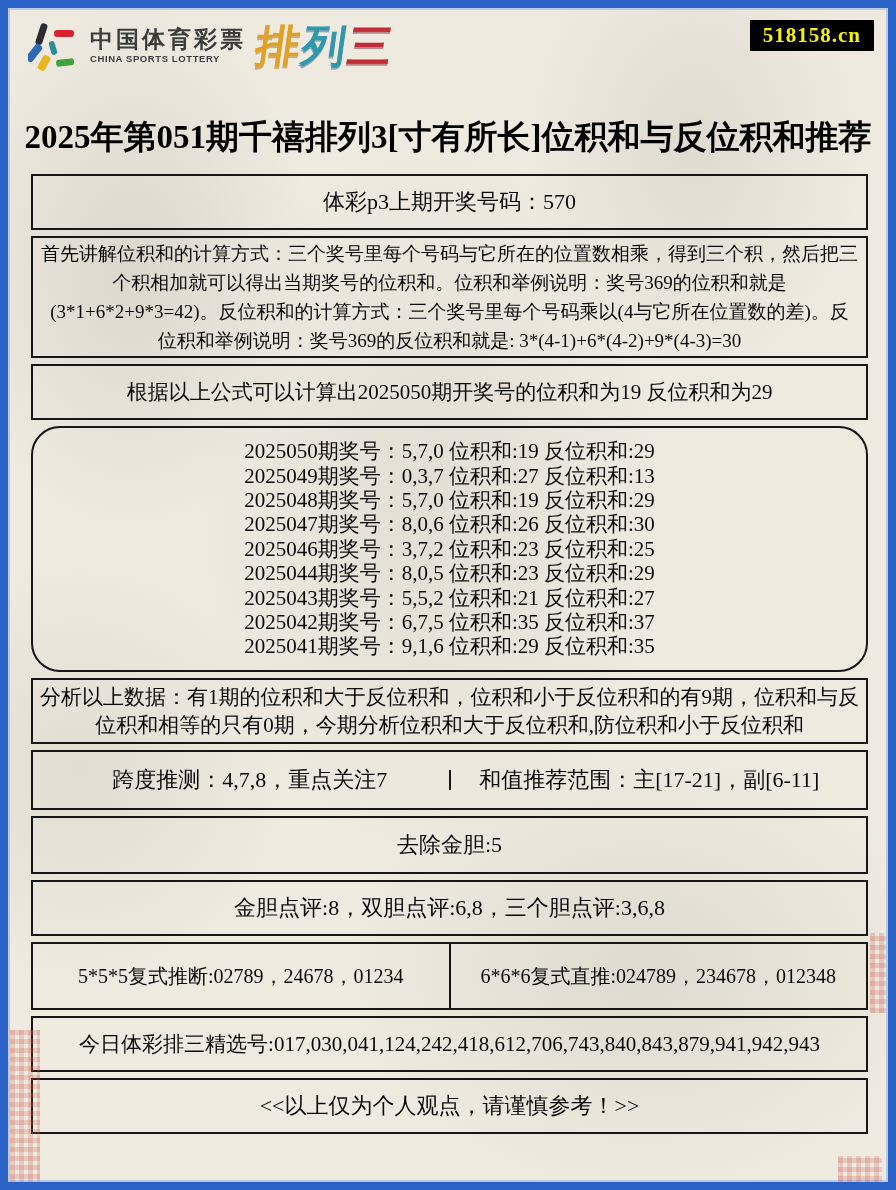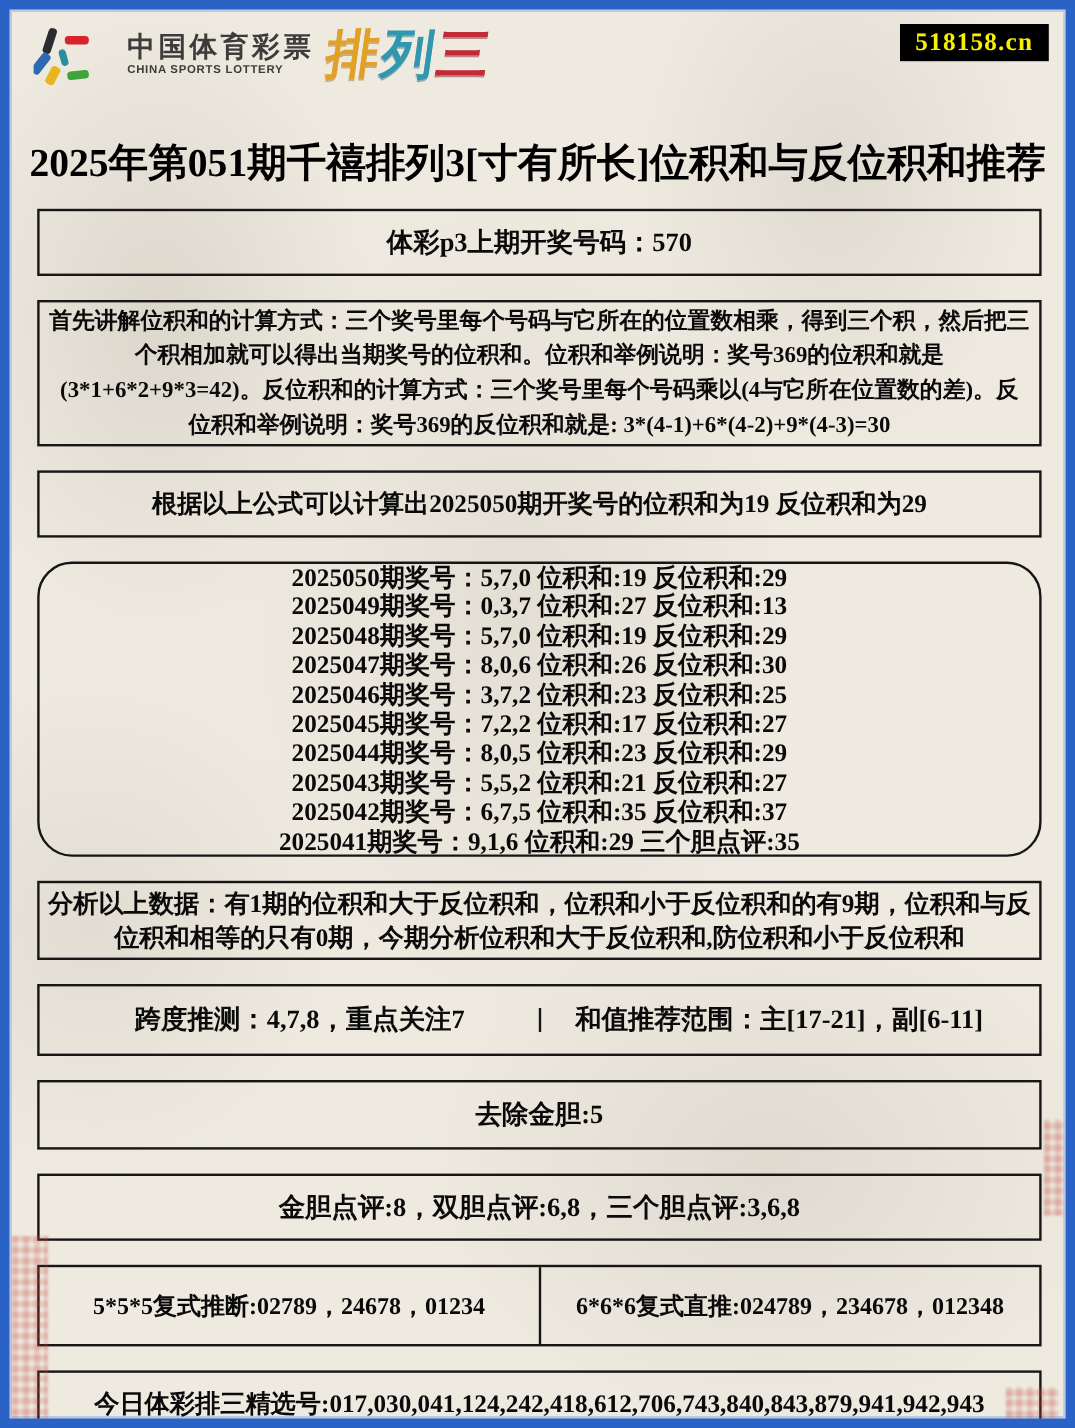--- a/index.html
+++ b/index.html
@@ -29,21 +29,21 @@
       repeating-linear-gradient(90deg, rgba(199,72,60,0.20) 0 5px, transparent 5px 9px);
     filter:blur(0.7px);
   }
   .seal-left-bottom  { left:2px;  top:1022px; width:30px; height:158px; }
   .seal-right-mid    { right:2px; top:925px;  width:16px; height:80px; }
   .seal-right-bottom { right:6px; top:1148px; width:44px; height:34px; }
 
   .header { position:relative; height:108px; }
   .logo-row { display:flex; align-items:center; padding:13px 0 0 20px; }
   .logo-icon { width:54px; height:50px; flex:0 0 auto; }
-  .logo-text { margin-left:24px; color:#3c3c3c; }
+  .logo-text { margin-left:8px; color:#3c3c3c; }
   .logo-cn { font-size:23px; font-weight:bold; letter-spacing:3px; line-height:26px; }
   .logo-en { font-size:9.5px; font-weight:bold; letter-spacing:0.6px; line-height:12px; font-family:"Liberation Sans","DejaVu Sans",sans-serif; }
   .product { margin-left:10px; font-size:44px; font-weight:bold; transform:skewX(-8deg); letter-spacing:2px; line-height:44px; font-family:"Liberation Sans","DejaVu Sans",sans-serif; }
   .char-pai { color:#e0a126; text-shadow:0 2px 0 rgba(160,105,10,0.45); }
   .char-lie { color:#2f97ae; text-shadow:0 2px 0 rgba(20,90,130,0.45); }
   .char-san { color:#c22a35; text-shadow:0 2px 0 rgba(120,15,25,0.45); }
 
   .site-badge {
     position:absolute; top:12px; right:14px;
     background:#000000; color:#f5f101;
@@ -54,24 +54,24 @@
   .page-title {
     text-align:center;
     font-size:33px; font-weight:bold; color:#000;
     line-height:42px;
     white-space:nowrap;
   }
 
   .stack { margin:16px 20px 0 23px; }
   .box {
     border:2px solid #161616;
-    margin-bottom:20px;
+    margin-bottom:6px;
     display:flex; align-items:center; justify-content:center;
     text-align:center;
-    font-weight:bold; color:#0a0a0a;
+    font-weight:normal; color:#0a0a0a;
     font-size:22px;
   }
   .b-lastdraw { height:56px; }
   .b-explainer { height:122px; font-size:19px; line-height:29px; padding:0 8px; }
   .b-formula { height:56px; font-size:21px; }
   .b-history { height:246px; flex-direction:column; justify-content:center; font-size:21px; line-height:24.4px;border-radius:29px; }
   .b-analysis { height:66px; font-size:21px; line-height:28px; padding:0 6px; }
   .b-two { height:60px; padding:18px; align-items:stretch; }
   .b-remove { height:58px; }
   .b-dan { height:56px; }
@@ -120,25 +120,24 @@
     <div class="box b-explainer">首先讲解位积和的计算方式：三个奖号里每个号码与它所在的位置数相乘，得到三个积，然后把三个积相加就可以得出当期奖号的位积和。位积和举例说明：奖号369的位积和就是(3*1+6*2+9*3=42)。反位积和的计算方式：三个奖号里每个号码乘以(4与它所在位置数的差)。反位积和举例说明：奖号369的反位积和就是: 3*(4-1)+6*(4-2)+9*(4-3)=30</div>
 
     <div class="box b-formula">根据以上公式可以计算出2025050期开奖号的位积和为19 反位积和为29</div>
 
     <div class="box b-history">
       <div class="history-line">2025050期奖号：5,7,0 位积和:19 反位积和:29</div>
       <div class="history-line">2025049期奖号：0,3,7 位积和:27 反位积和:13</div>
       <div class="history-line">2025048期奖号：5,7,0 位积和:19 反位积和:29</div>
       <div class="history-line">2025047期奖号：8,0,6 位积和:26 反位积和:30</div>
       <div class="history-line">2025046期奖号：3,7,2 位积和:23 反位积和:25</div>
-      <div class="history-line">2025045期奖号：7,2,2 位积和:17 反位积和:27</div>
       <div class="history-line">2025044期奖号：8,0,5 位积和:23 反位积和:29</div>
       <div class="history-line">2025043期奖号：5,5,2 位积和:21 反位积和:27</div>
       <div class="history-line">2025042期奖号：6,7,5 位积和:35 反位积和:37</div>
-      <div class="history-line">2025041期奖号：9,1,6 位积和:29 三个胆点评:35</div>
+      <div class="history-line">2025041期奖号：9,1,6 位积和:29 反位积和:35</div>
     </div>
 
     <div class="box b-analysis">分析以上数据：有1期的位积和大于反位积和，位积和小于反位积和的有9期，位积和与反位积和相等的只有0期，今期分析位积和大于反位积和,防位积和小于反位积和</div>
 
     <div class="box b-two">
       <div class="cell cell-left">跨度推测：4,7,8，重点关注7</div>
       <div class="cell">和值推荐范围：主[17-21]，副[6-11]</div>
     </div>
 
     <div class="box b-remove">去除金胆:5</div>

